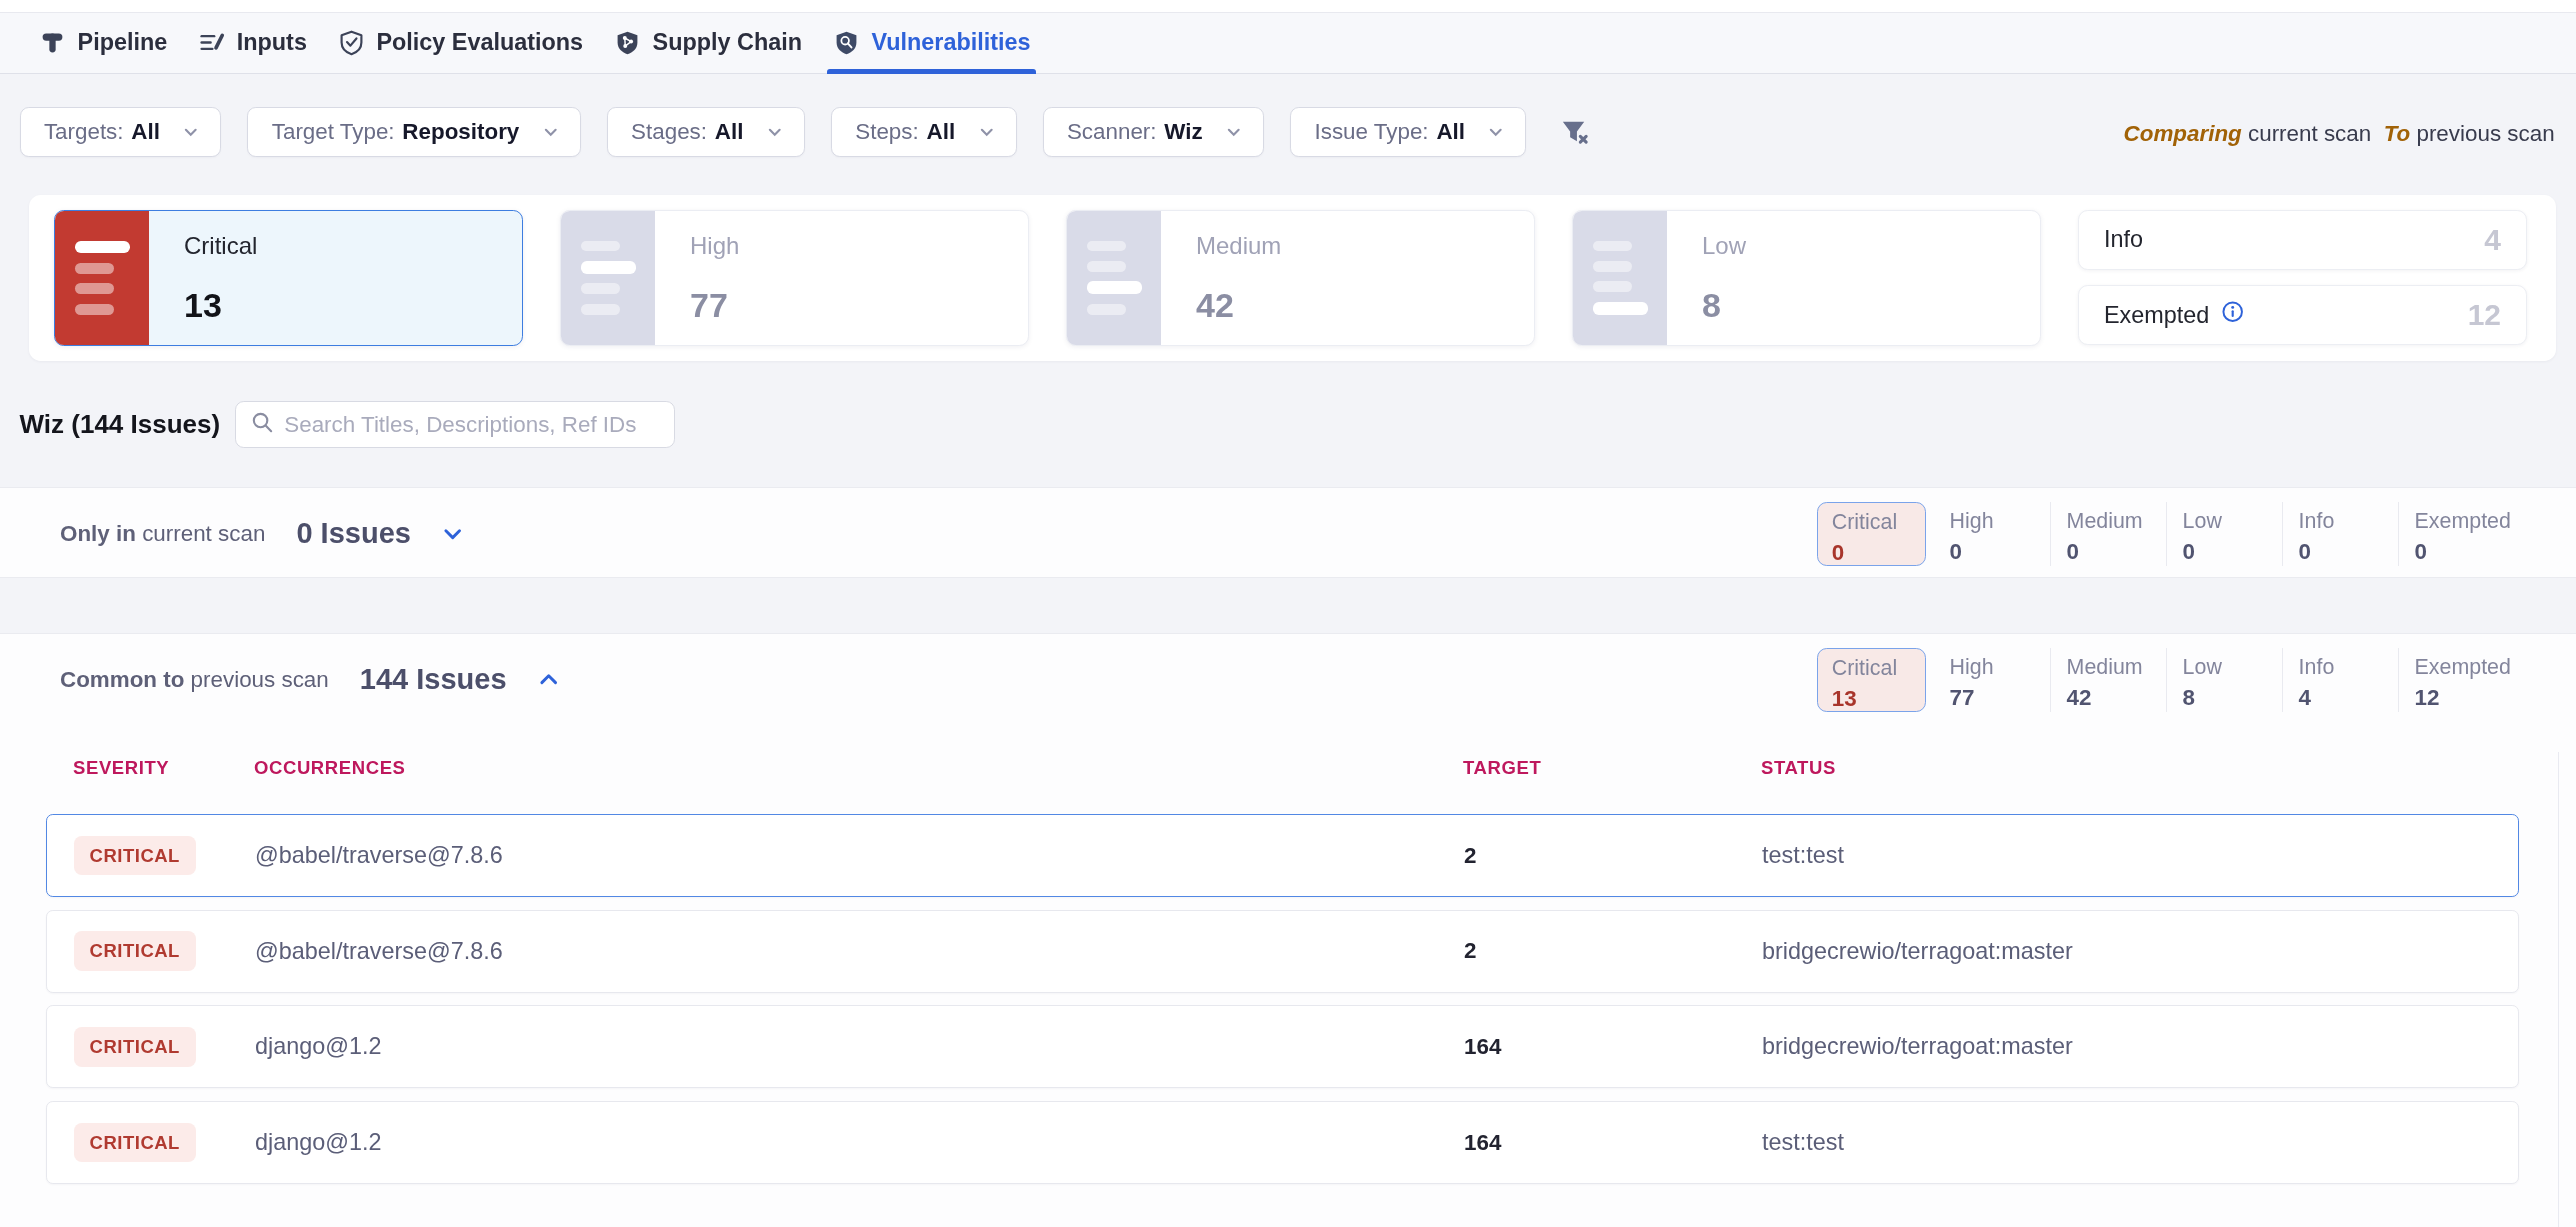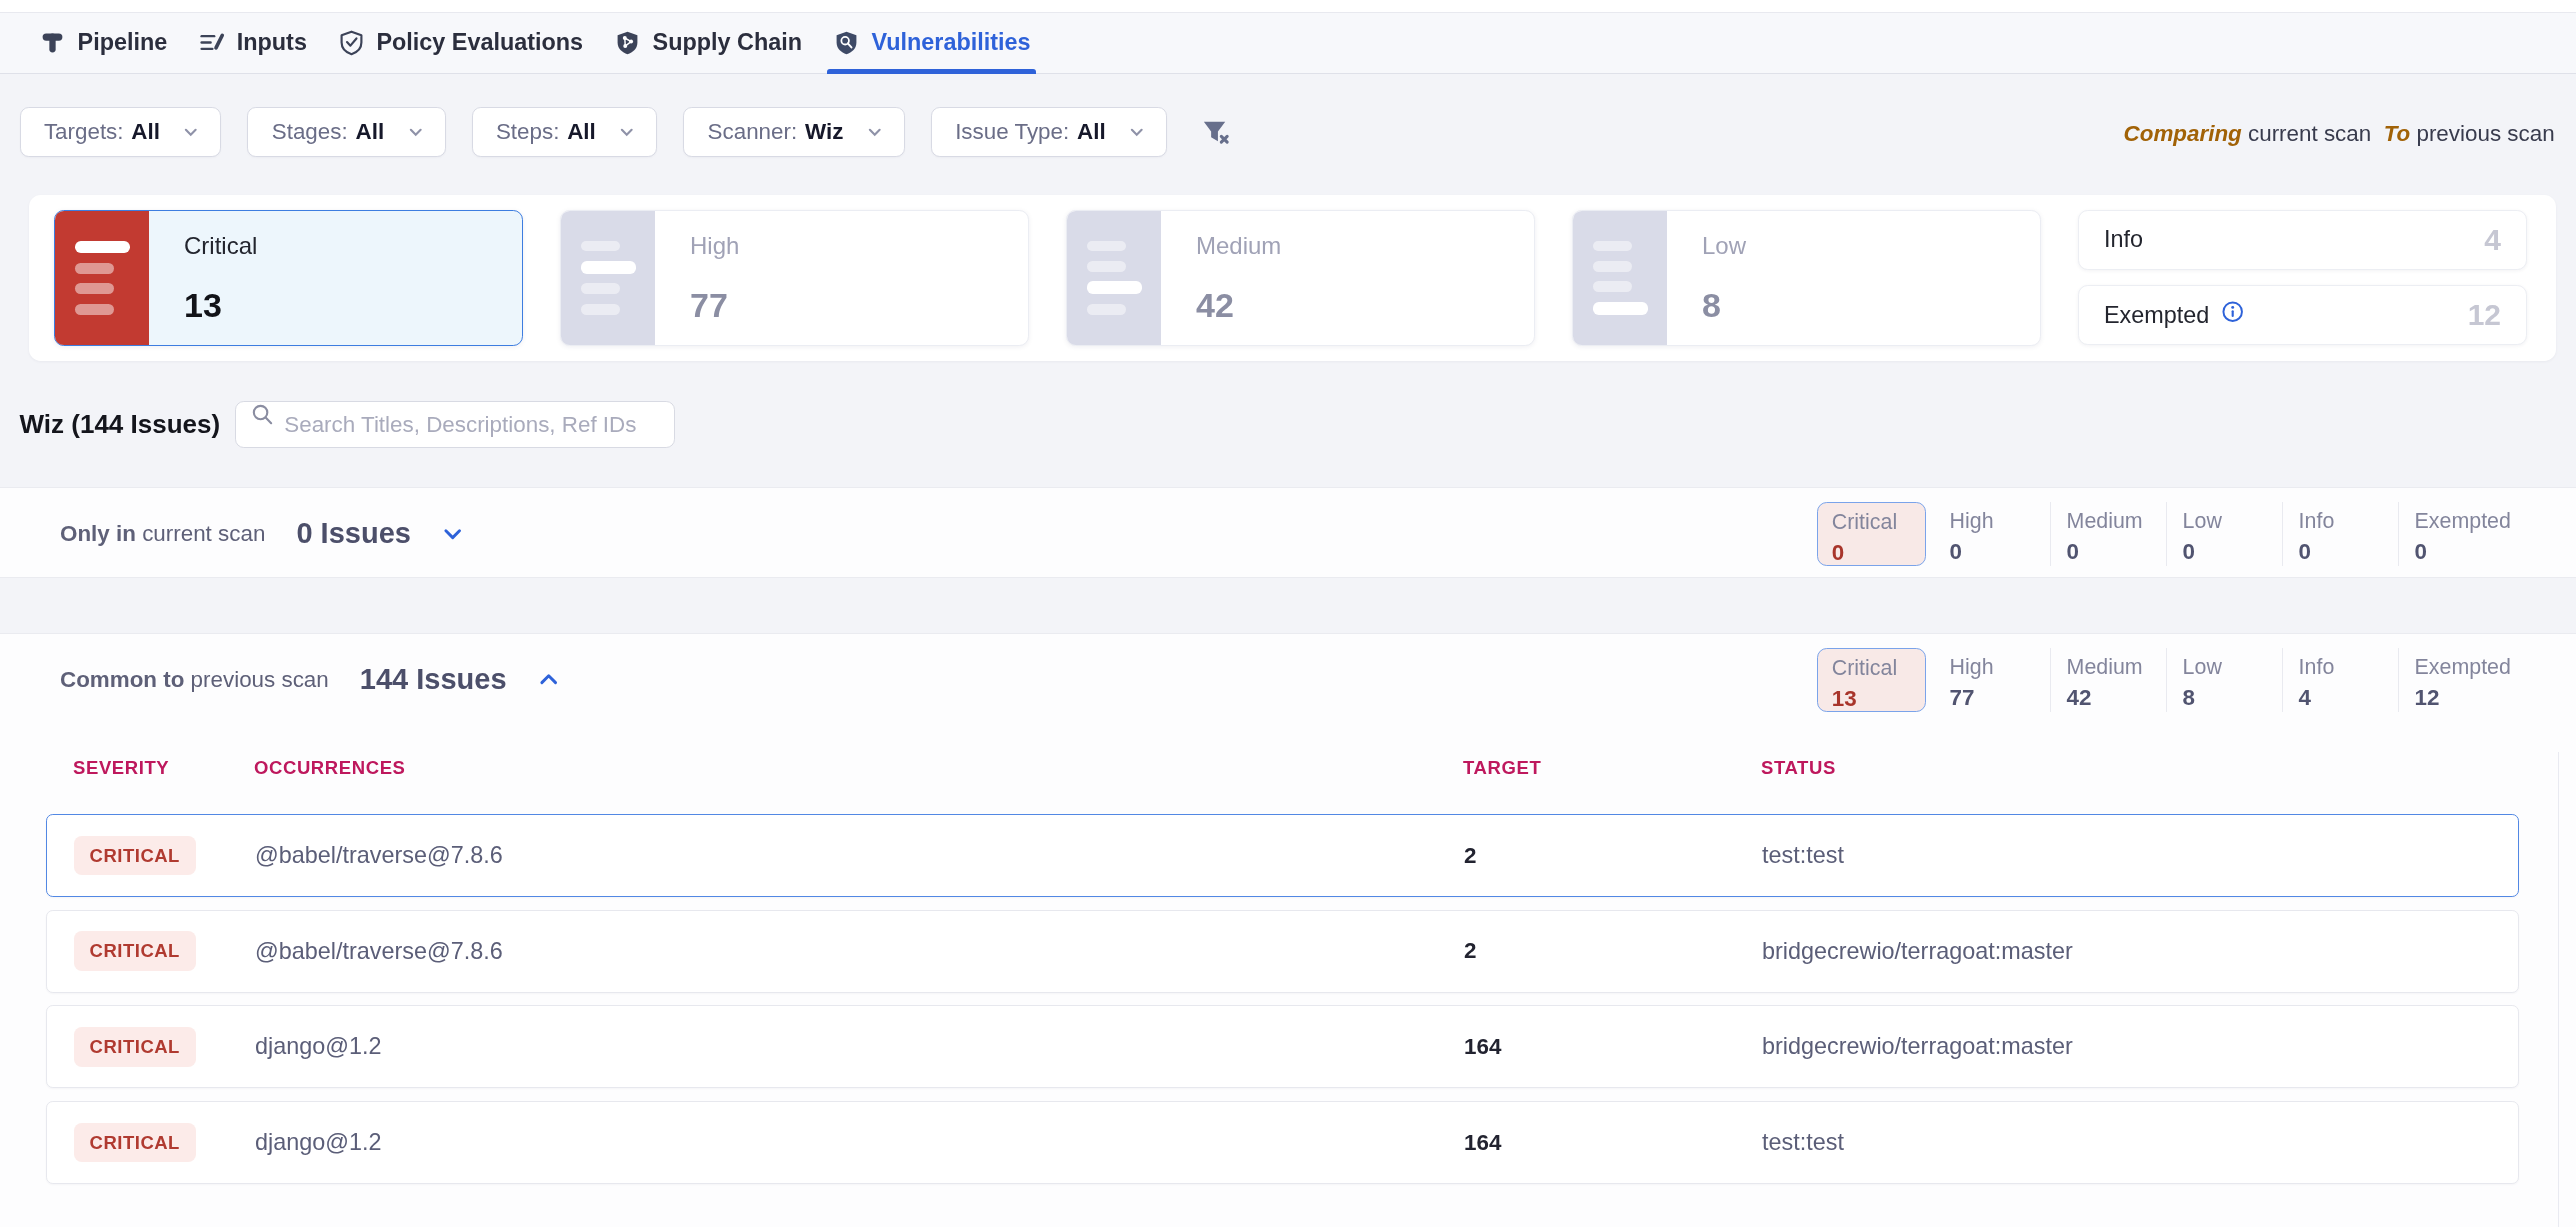--- a/index.html
+++ b/index.html
@@ -57,21 +57,21 @@
 
   .side-col { flex:1; display:flex; flex-direction:column; gap:15.6px; }
   .side-card { height:60px; background:#fff; border:1px solid #eceef3; border-radius:9.7px;
     box-shadow:0 1px 3.9px rgba(30,35,70,.06); display:flex; align-items:center; padding:0 25px; cursor:pointer; }
   .side-card .slabel { font-size:23.4px; color:#23252e; display:flex; align-items:center; gap:11.7px; }
   .side-card .svalue { margin-left:auto; font-size:30px; font-weight:700; color:#c6c7d3; }
 
   
   .list-heading { position:absolute; left:19.5px; top:409px; font-size:26px; font-weight:700; color:#14151c; }
   .searchbox { position:absolute; left:235px; top:401px; width:440px; height:47px;
-    background:#fff; border:1px solid #d8dae3; border-radius:8.8px; display:flex; padding:0 13.6px; }
+    background:#fff; border:1px solid #d8dae3; border-radius:8.8px; display:flex; align-items:center; padding:0 13.6px; }
   .searchbox input { border:none; outline:none; flex:1; font-size:22.4px; color:#31344a;
     font-family:"Liberation Sans", sans-serif; margin-left:9.7px; background:transparent; }
   .searchbox input::placeholder { color:#a9abbc; }
 
   
   .band { position:absolute; left:0; width:2576px; height:91px; background:#fdfdfe;
     border-top:1px solid #eaebf0; border-bottom:1px solid #eaebf0; }
   .band1 { top:487px; }
   .panel { position:absolute; left:0; top:633px; width:2576px; height:594px;
     background:#fdfdfe; border-top:1px solid #eaebf0; }
@@ -175,20 +175,29 @@
   <div class="filter-btn">
     <span class="flabel">Targets:</span>
     <span class="fvalue">All</span>
     <span class="chev">
         <svg width="19.5" height="19.5" viewBox="0 0 20 20" fill="none" stroke="currentColor" stroke-width="2.2" stroke-linecap="round">
           <path d="M5 8 L10 13 L15 8"></path>
         </svg>
       </span>
   </div>
   <div class="filter-btn">
+    <span class="flabel">Target Type:</span>
+    <span class="fvalue">Repository</span>
+    <span class="chev">
+        <svg width="19.5" height="19.5" viewBox="0 0 20 20" fill="none" stroke="currentColor" stroke-width="2.2" stroke-linecap="round">
+          <path d="M5 8 L10 13 L15 8"></path>
+        </svg>
+      </span>
+  </div>
+  <div class="filter-btn">
     <span class="flabel">Stages:</span>
     <span class="fvalue">All</span>
     <span class="chev">
         <svg width="19.5" height="19.5" viewBox="0 0 20 20" fill="none" stroke="currentColor" stroke-width="2.2" stroke-linecap="round">
           <path d="M5 8 L10 13 L15 8"></path>
         </svg>
       </span>
   </div>
   <div class="filter-btn">
     <span class="flabel">Steps:</span>

